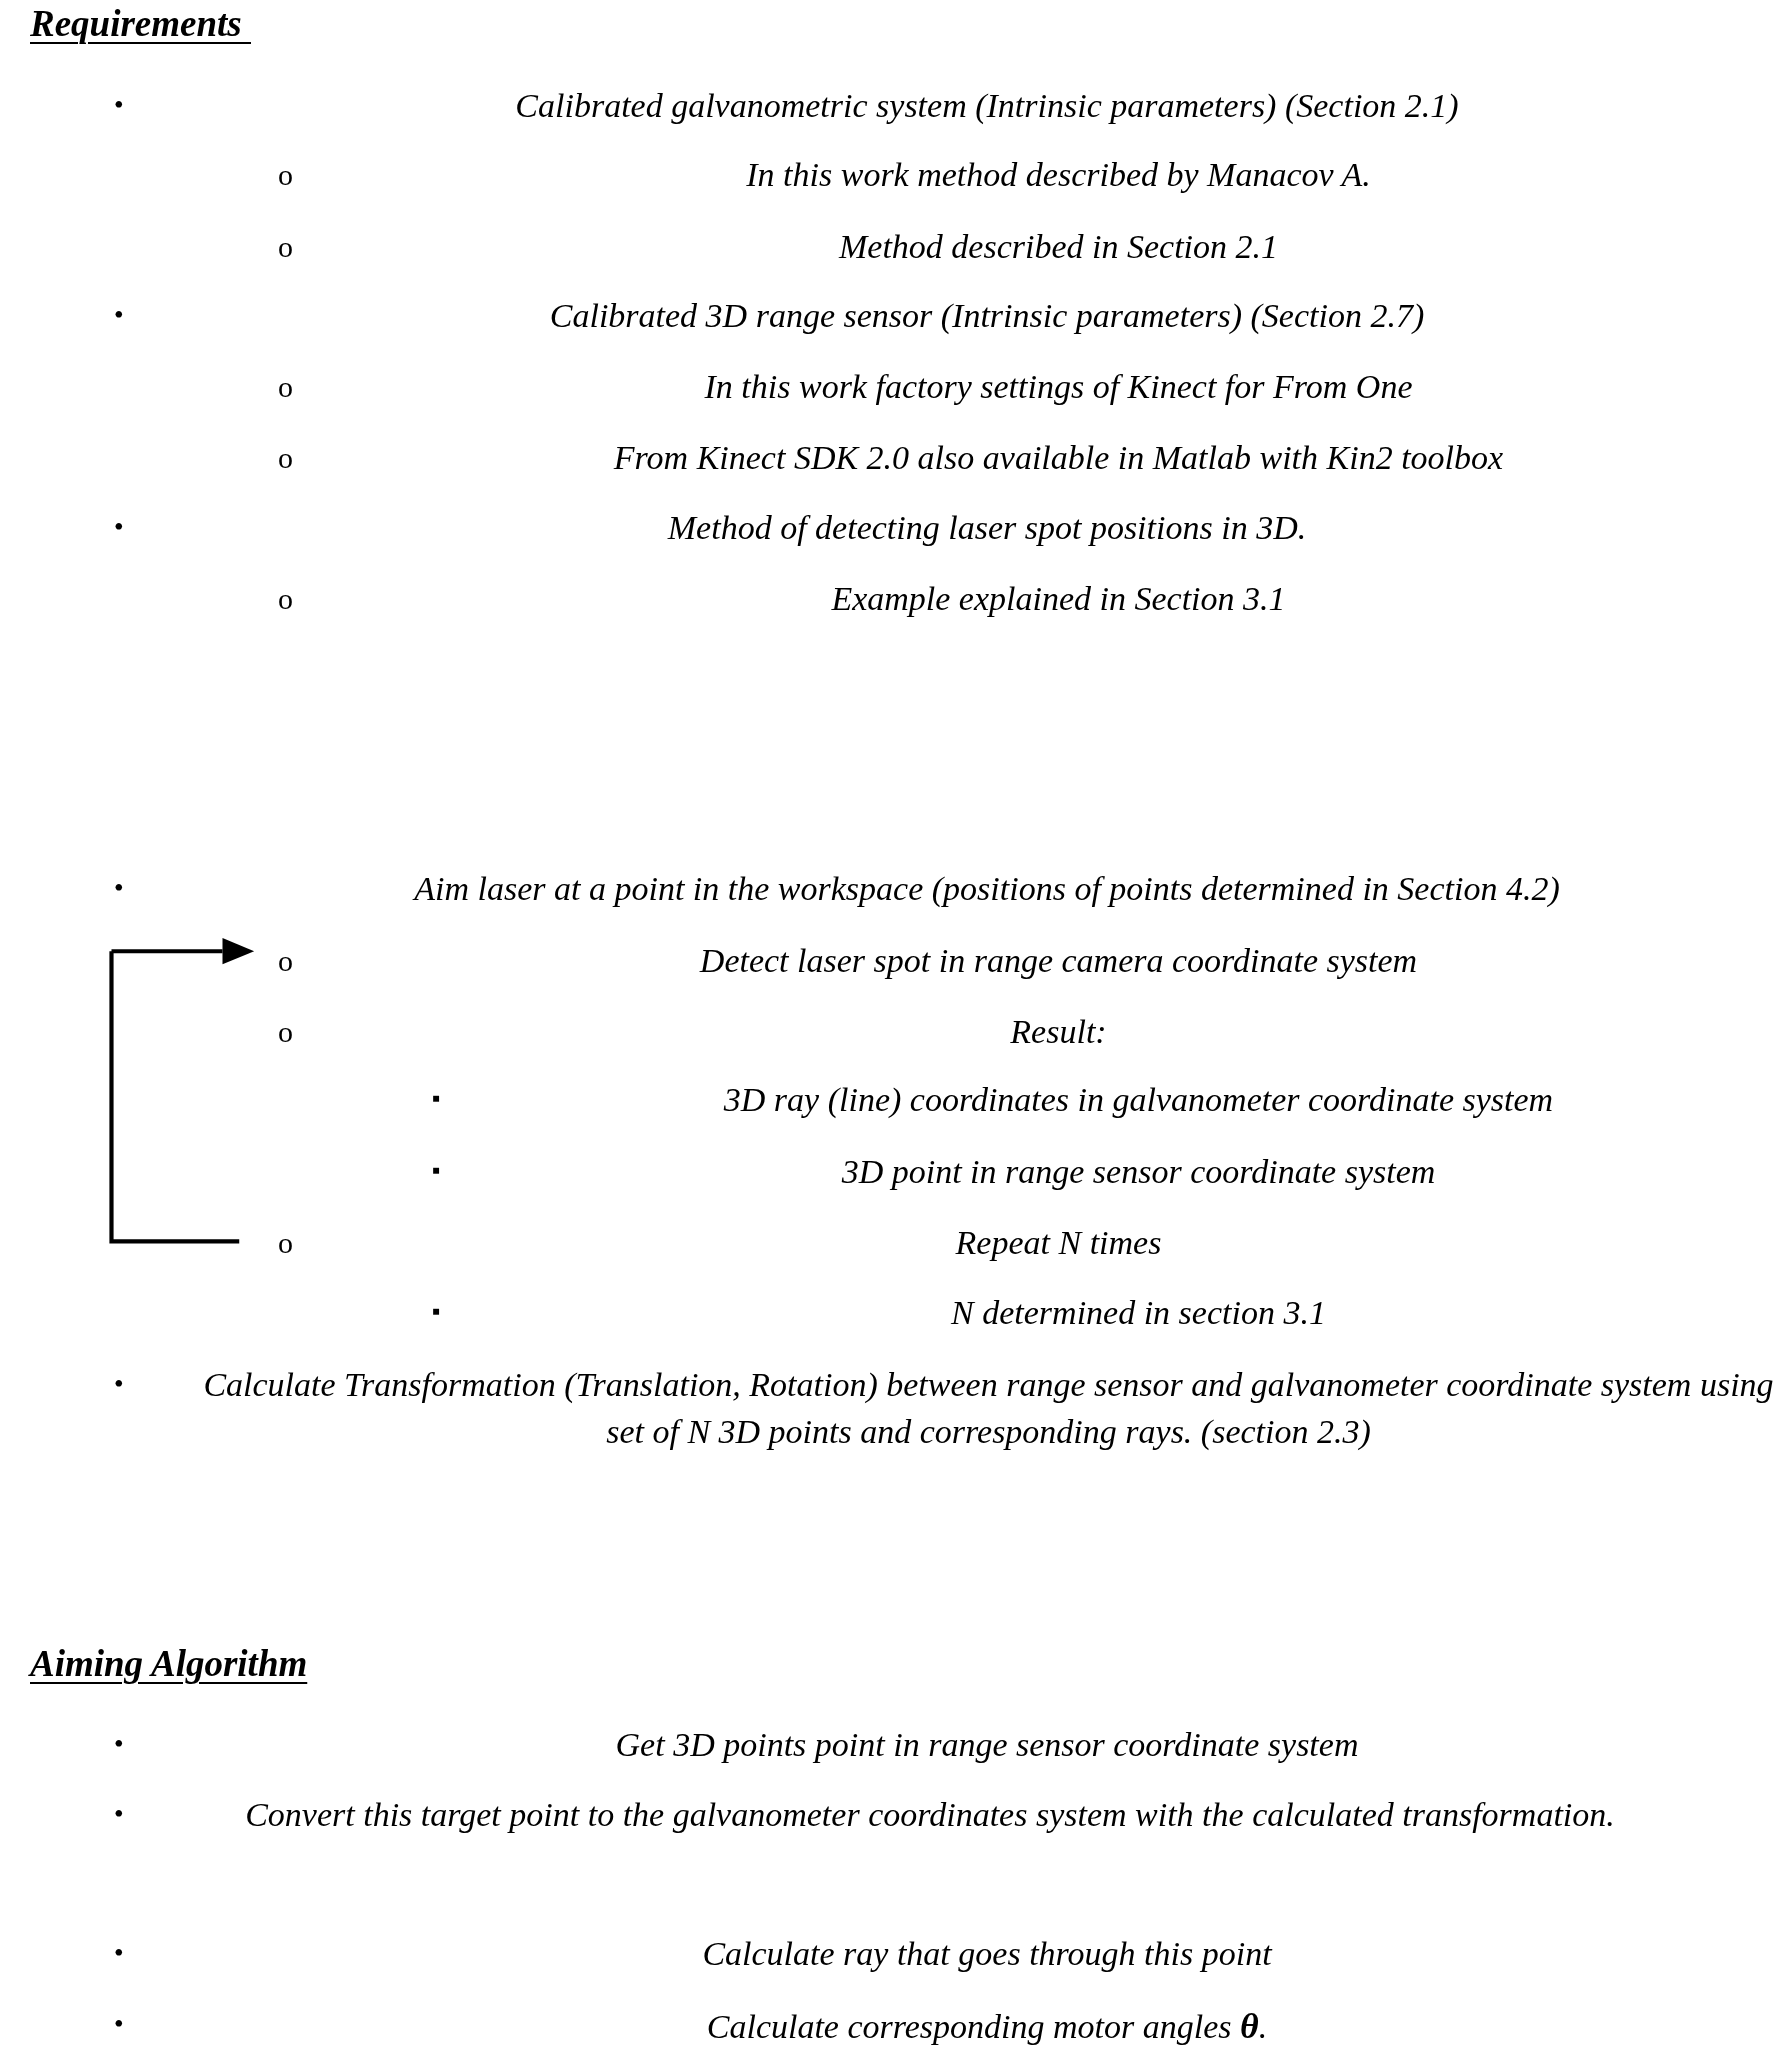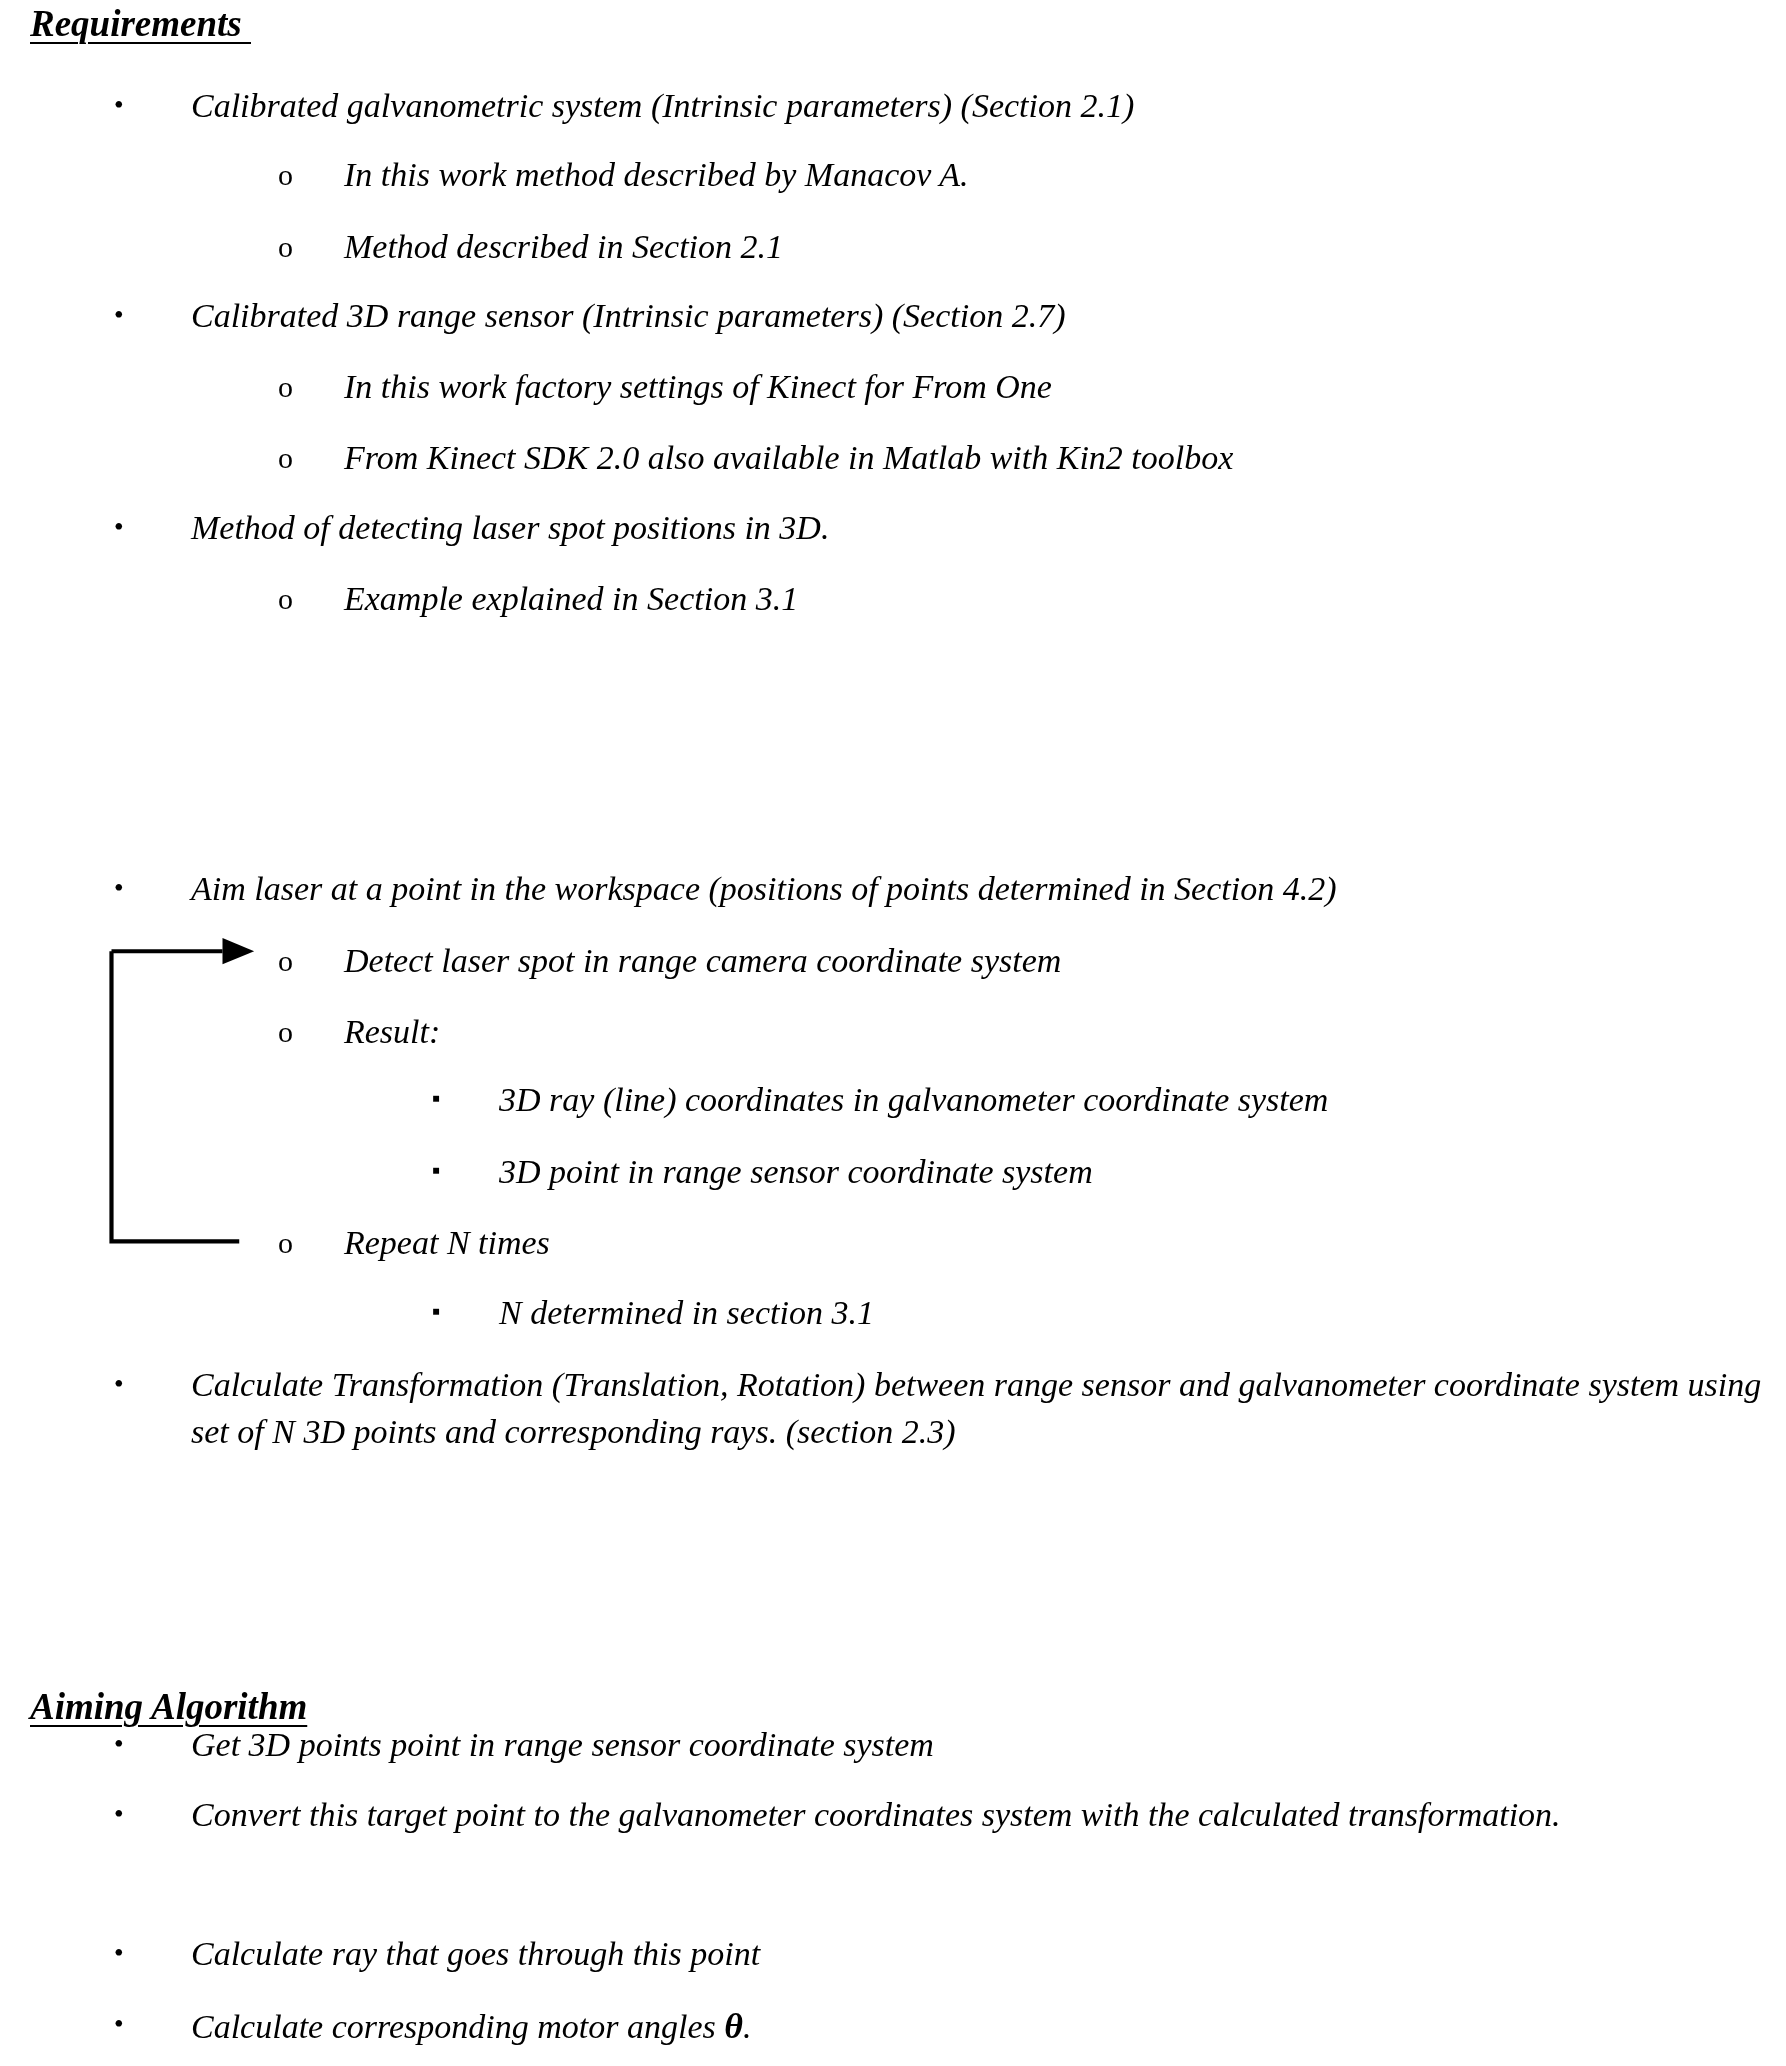--- a/index.html
+++ b/index.html
@@ -45,20 +45,21 @@
   }
   .marker {
     flex: 0 0 auto;
     text-align: left;
     font-style: normal;
     user-select: none;
   }
   .txt {
     flex: 1 1 auto;
     font-style: italic;
+    text-align: center;
   }
 
   
   .lvl1 {
     left: 114px;
     width: 1669px;
   }
   .lvl1 .marker {
     width: 77px;
     font-size: 27.5px;
@@ -191,21 +192,21 @@
   <div class="row lvl3" style="top:1290px;">
     <span class="marker">▪</span>
     <span class="txt">N determined in section 3.1</span>
   </div>
 
   <div class="row lvl1" style="top:1362px; width:1672px;">
     <span class="marker">•</span>
     <span class="txt">Calculate Transformation (Translation, Rotation) between range sensor and galvanometer coordinate system using set of N 3D points and corresponding rays. (section 2.3)</span>
   </div>
 
-  <div class="doc-heading" style="top:1688px;font-style:italic;">Aiming Algorithm</div>
+  <div class="doc-heading" style="top:1645px;font-style:italic;">Aiming Algorithm</div>
 
   <div class="row lvl1" style="top:1722px;">
     <span class="marker">•</span>
     <span class="txt">Get 3D points point in range sensor coordinate system</span>
   </div>
 
   <div class="row lvl1" style="top:1792px; width:1555px;">
     <span class="marker">•</span>
     <span class="txt">Convert this target point to the galvanometer coordinates system with the calculated transformation.</span>
   </div>

